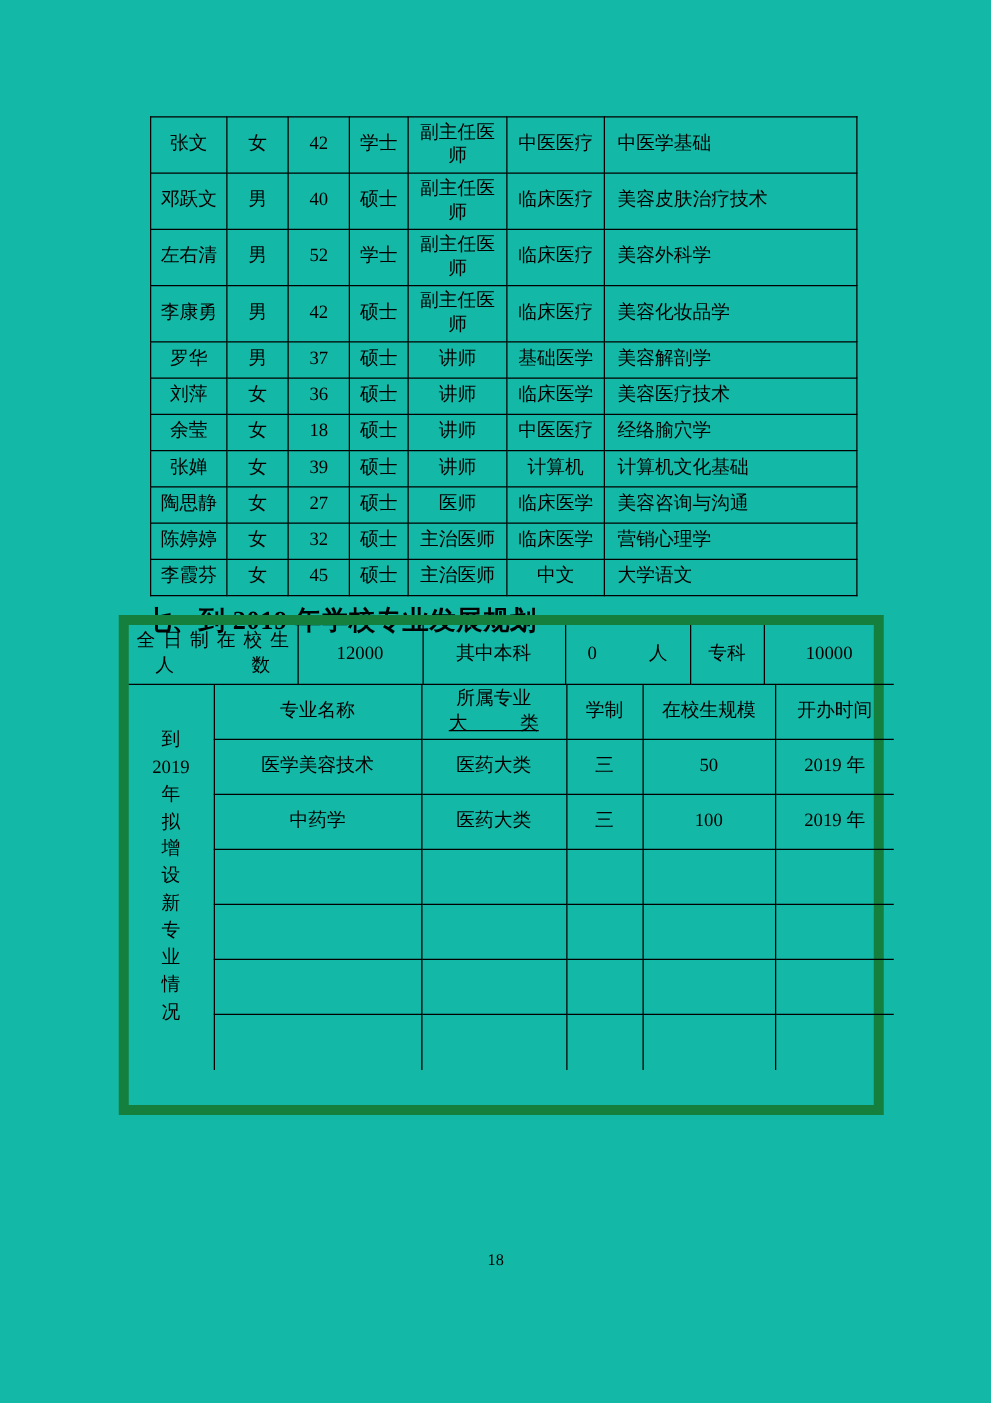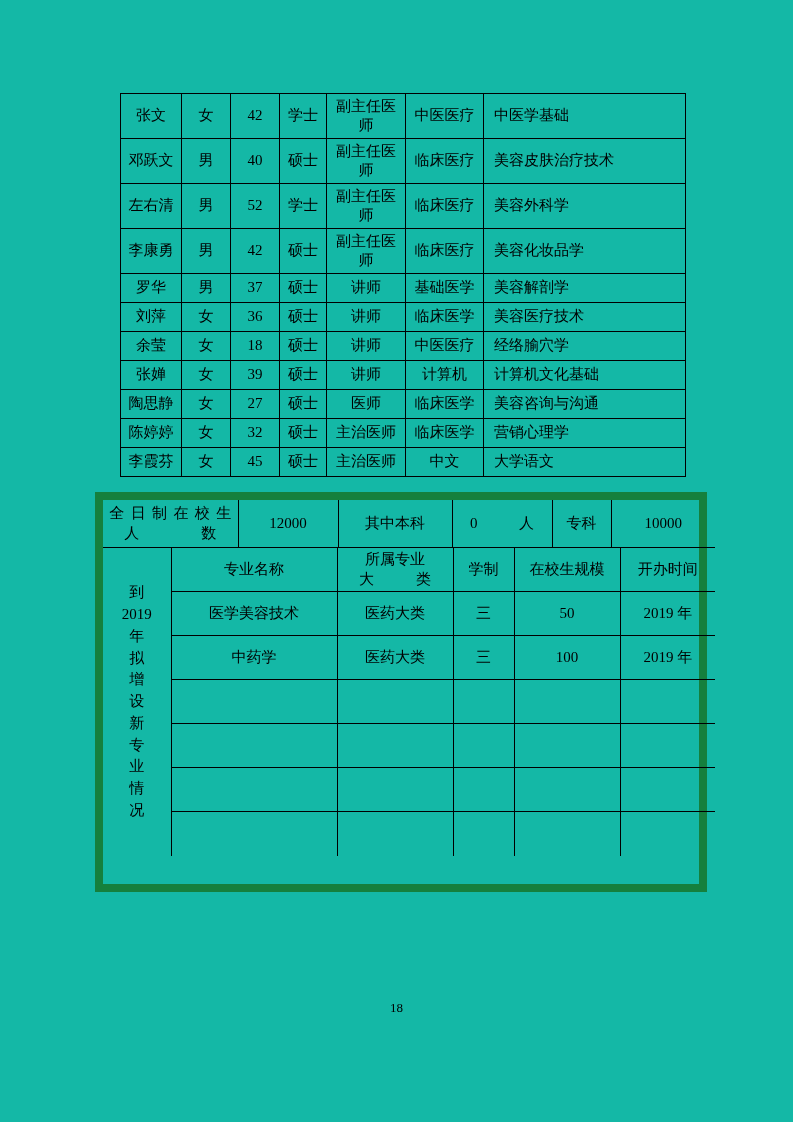--- a/index.html
+++ b/index.html
@@ -60,21 +60,21 @@
   #plan td.side{border-bottom:none;}
   #plan tr.rA1{height:47px;}
   #plan tr.rA2{height:42px;}
   #plan tr.rB{height:44px;}
   #plan td.left{text-align:left;padding-left:8px;}
 
   .jst{display:inline-block;text-align:justify;text-align-last:justify;}
   .j122{width:122px;}
   .j92{width:92px;}
   .j110{width:110px;}
-  .j72{width:72px;}
+  .j72{width:72px;text-decoration:underline;}
   .j64{width:64px;}
 
   .vstack{
     display:flex;flex-direction:column;align-items:center;justify-content:center;
     gap:3px;height:100%;
   }
   .vstack span{font-size:15px;line-height:1.25;}
 
   
   .pagenum{
@@ -193,20 +193,21 @@
           <td>女</td>
           <td>45</td>
           <td>硕士</td>
           <td>主治医师</td>
           <td>中文</td>
           <td class="course">大学语文</td>
       </tr>
     </tbody>
   </table>
 
+  <h2 class="heading">七、到 2019 年学校专业发展规划</h2>
 
   <div id="plan">
     <table class="tA">
       <colgroup>
         <col style="width:135px">
           <col style="width:100px">
           <col style="width:114px">
         <col style="width:100px">
           <col style="width:59px">
           <col style="width:104px">

